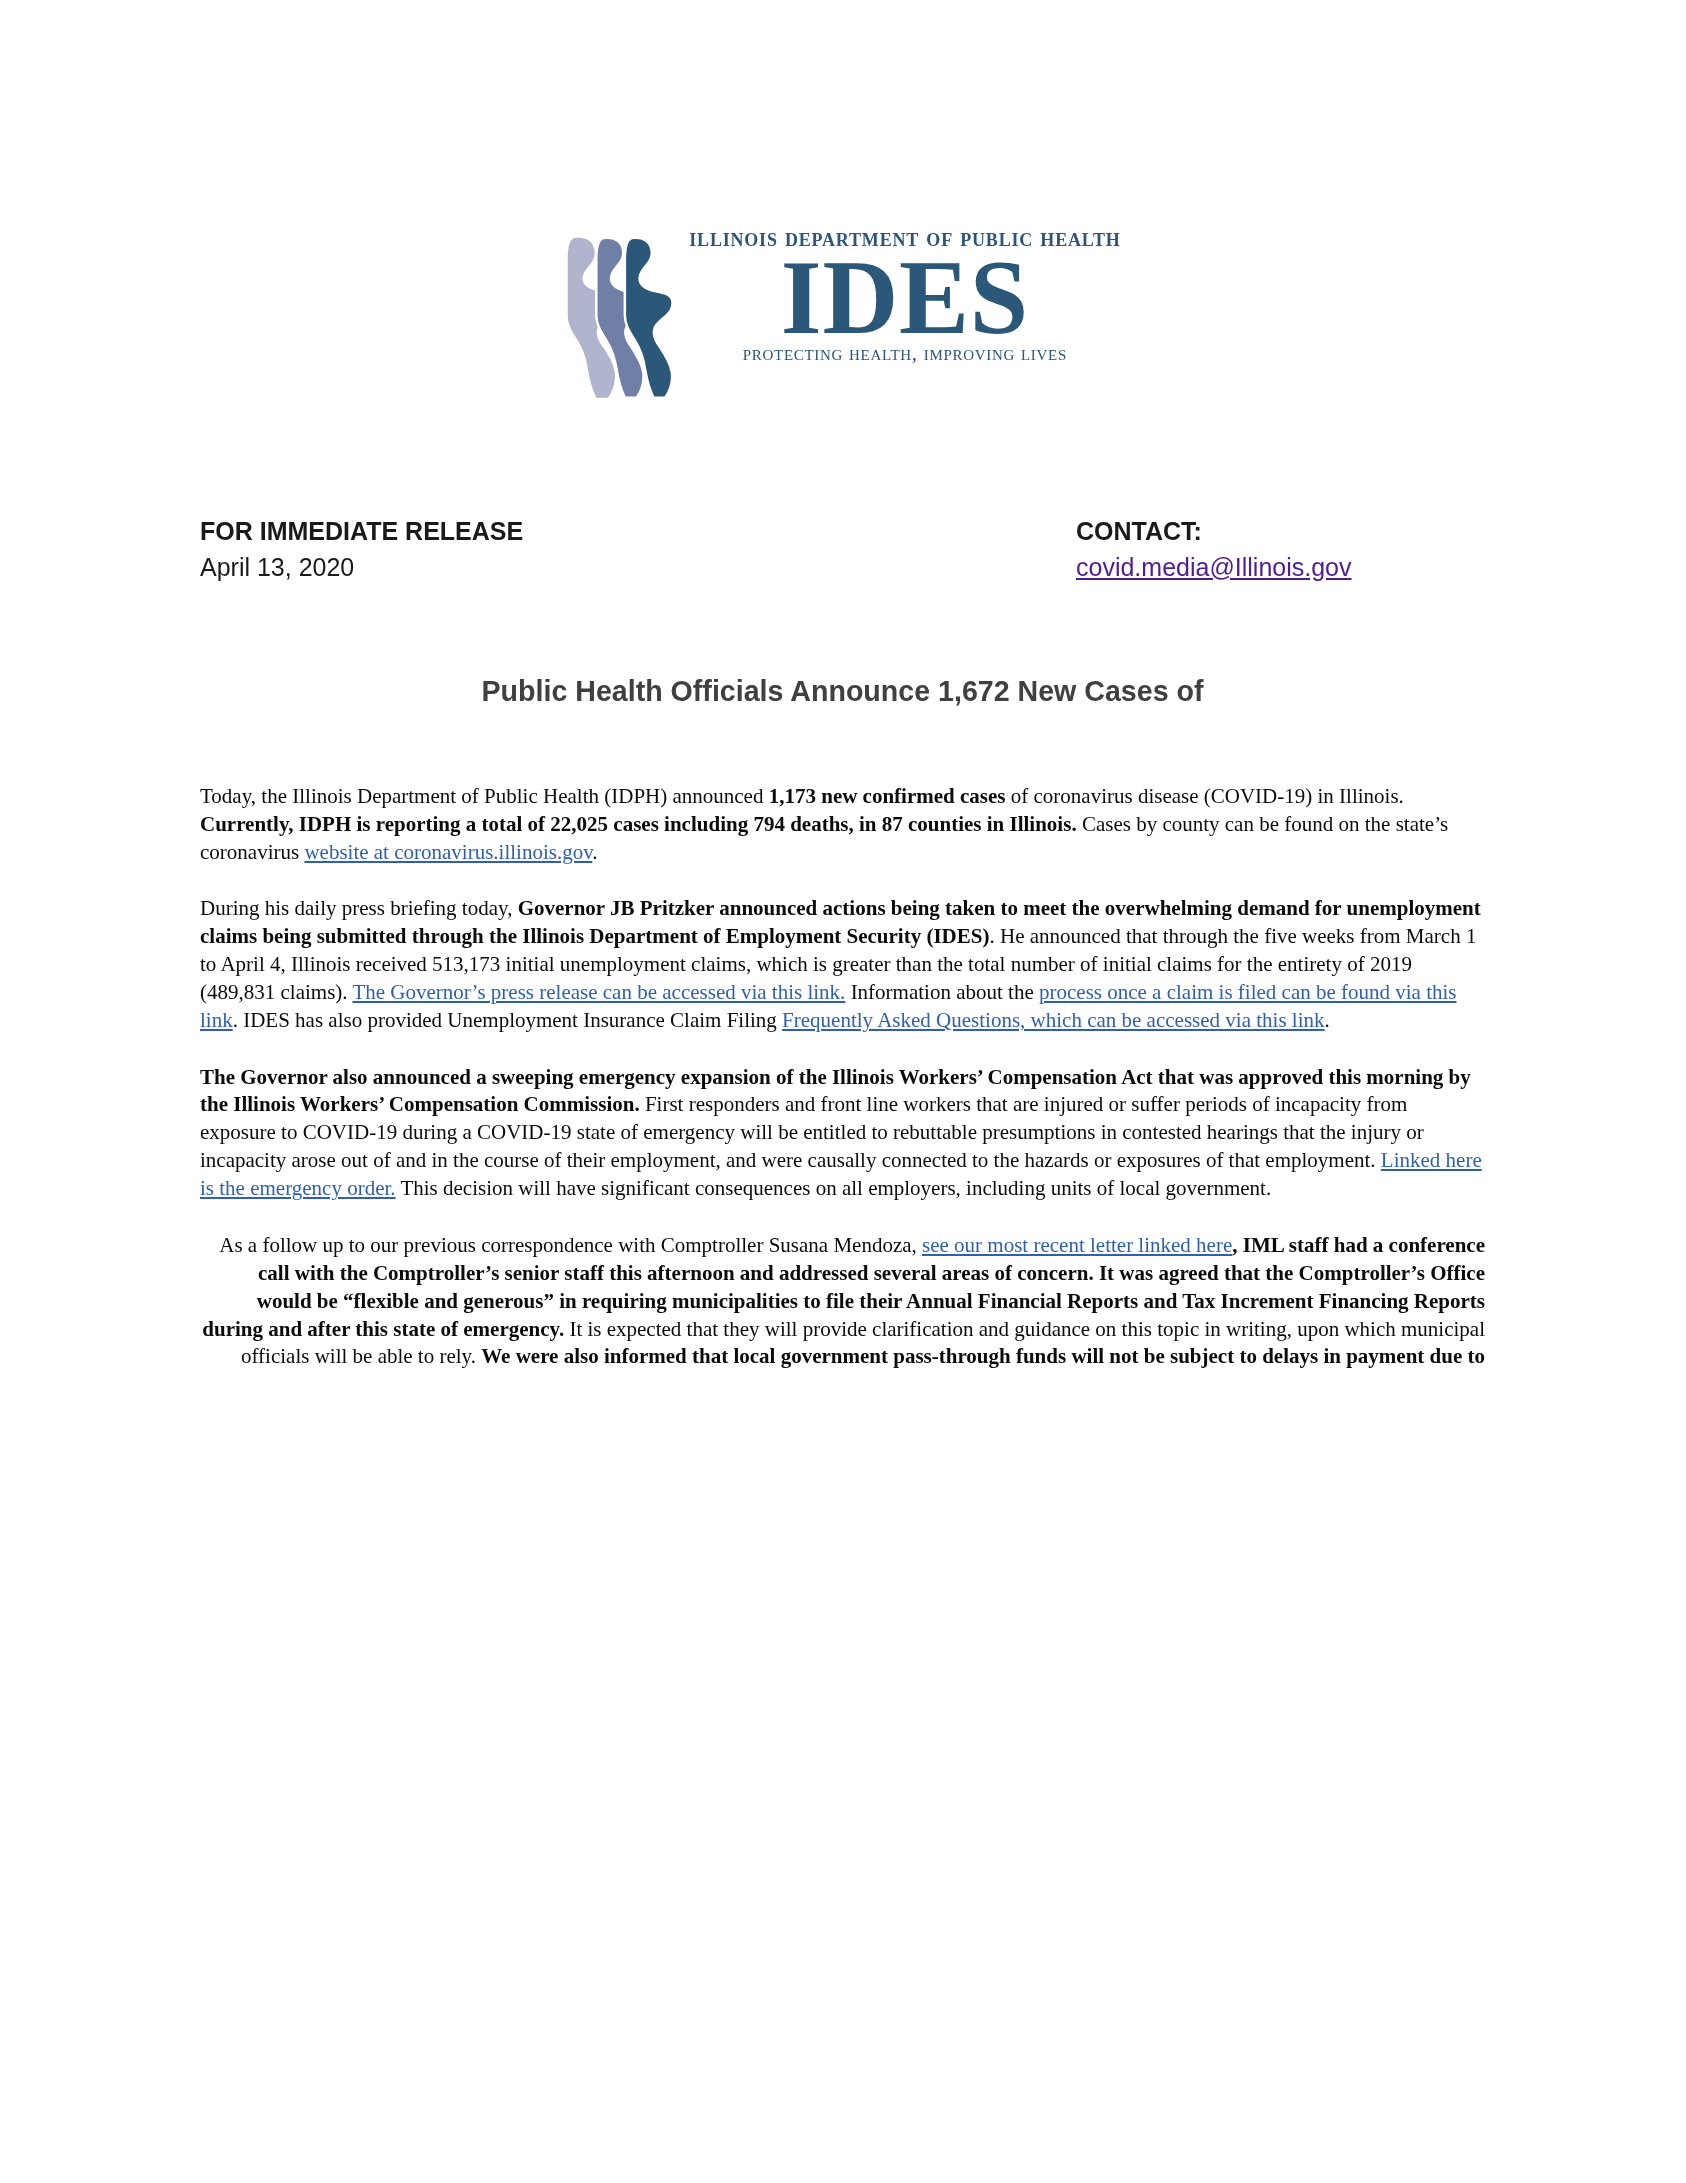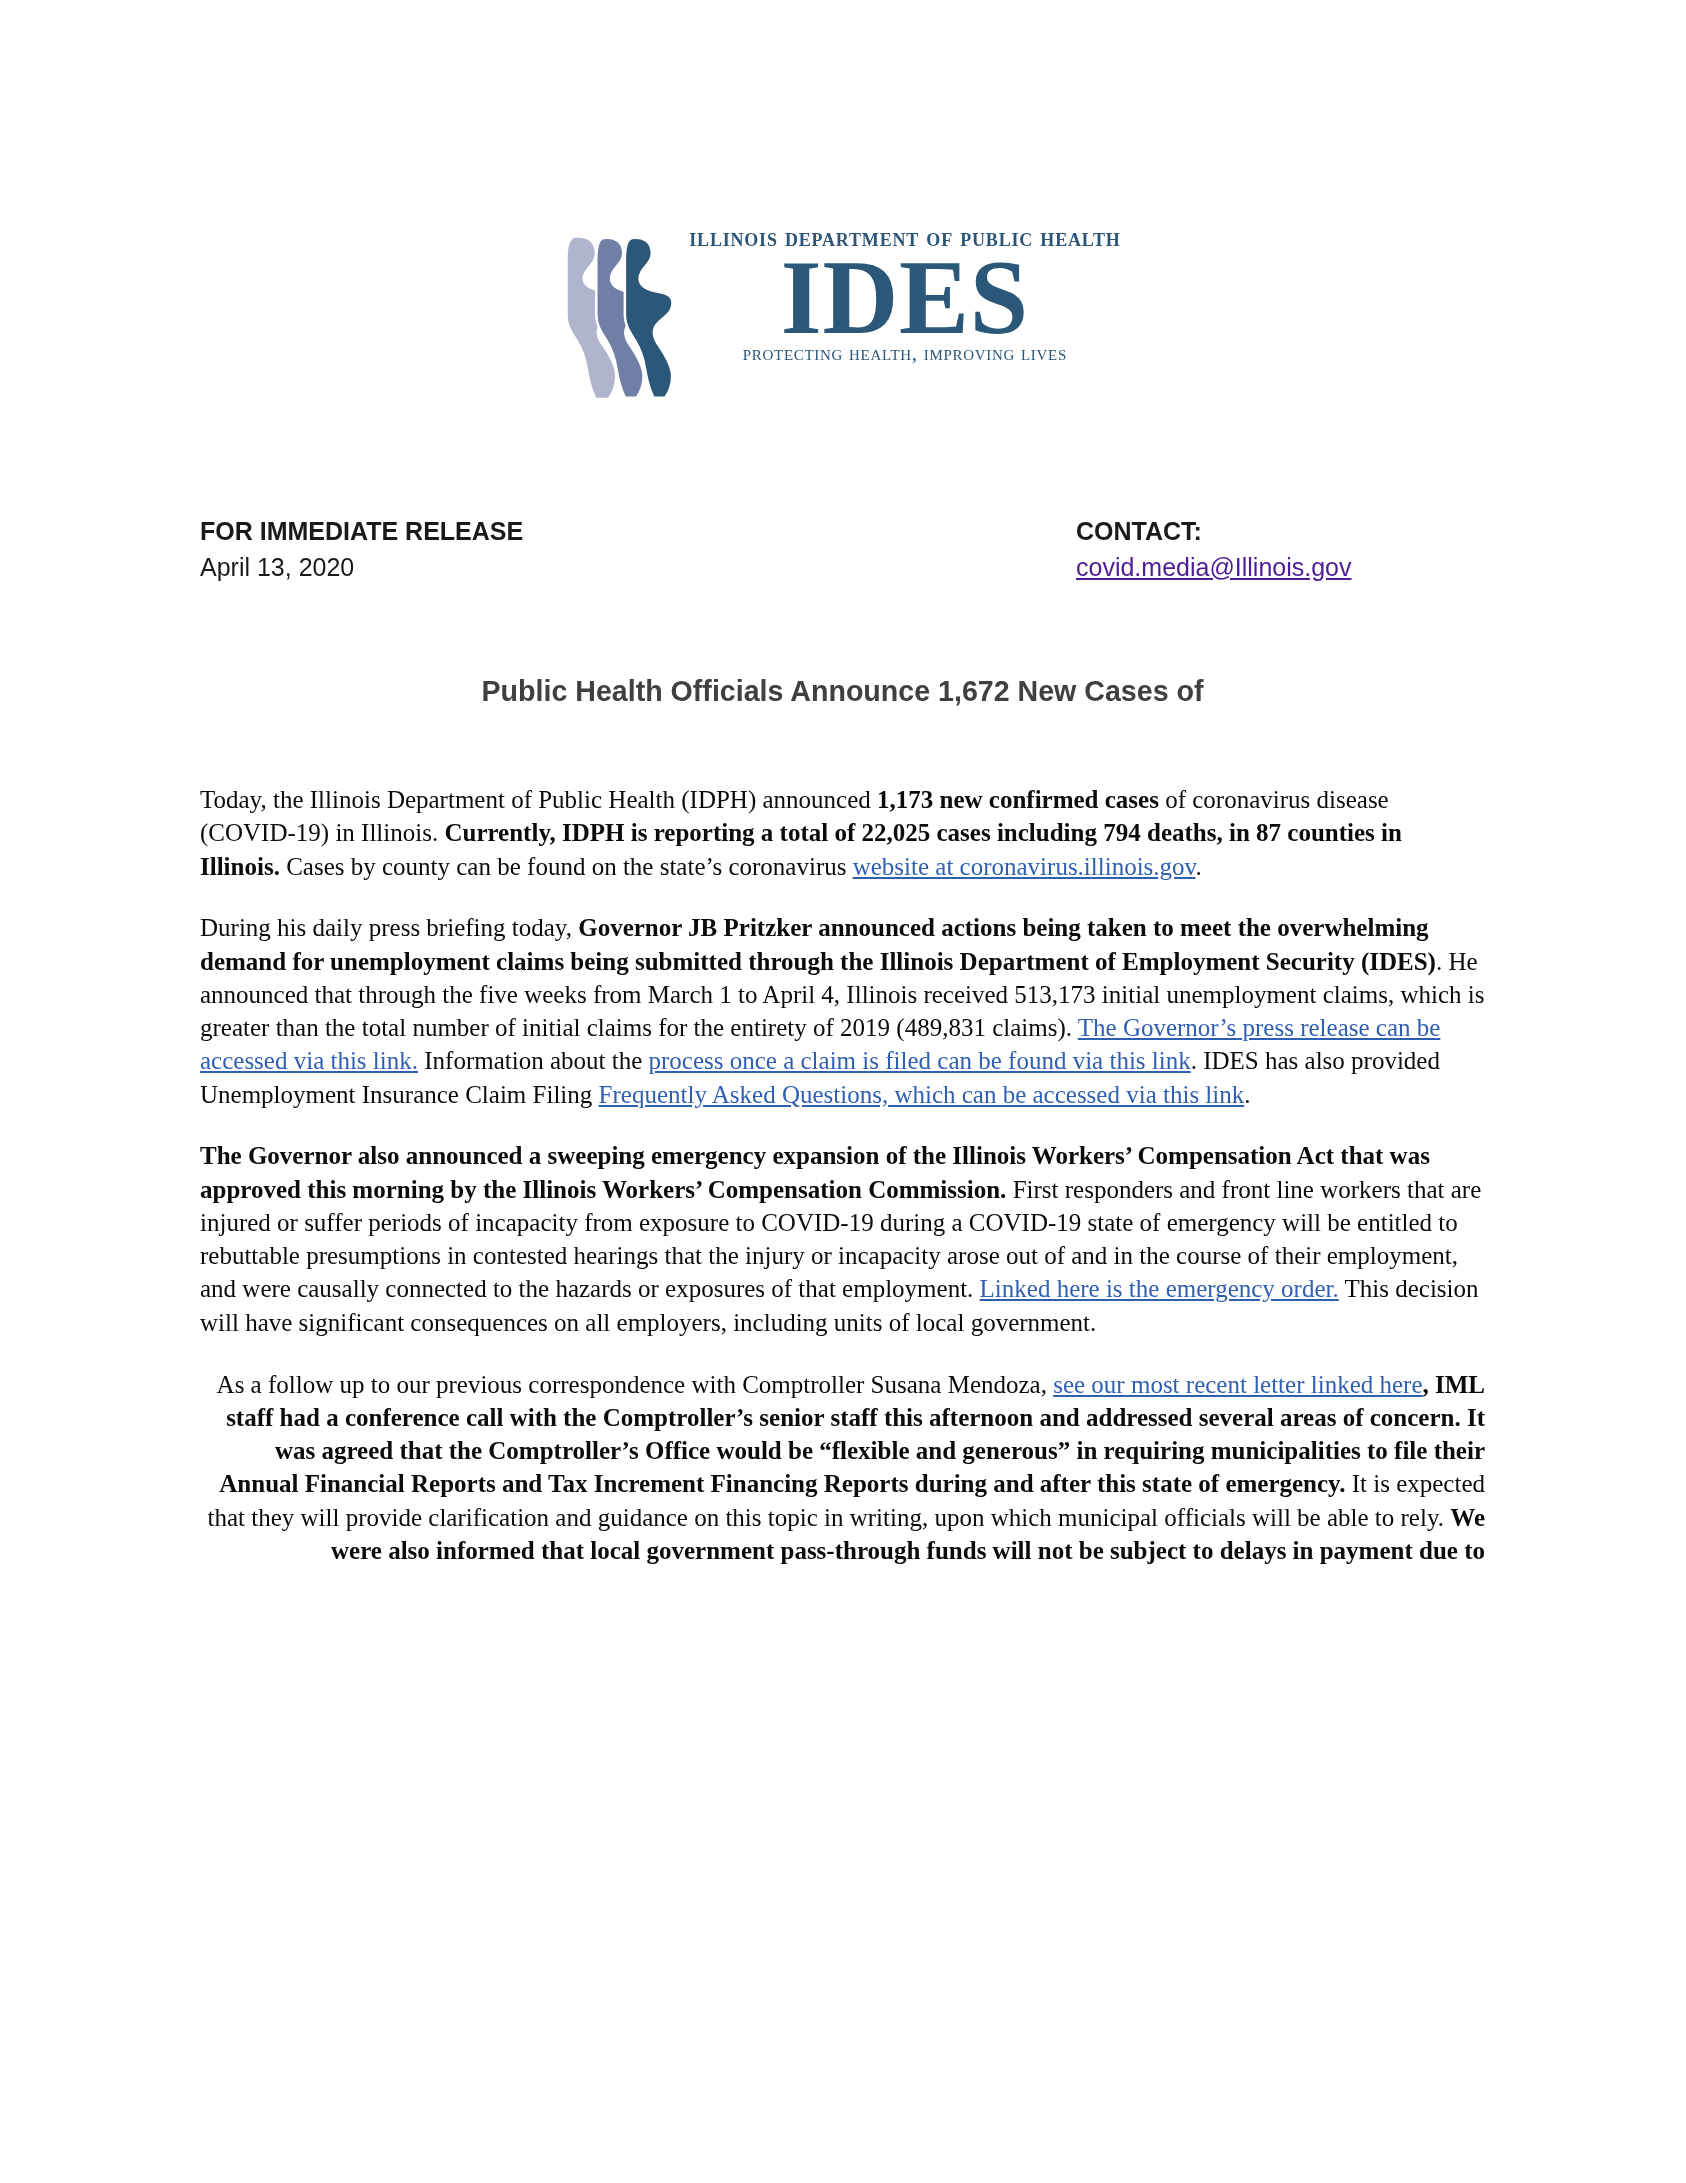--- a/index.html
+++ b/index.html
@@ -141,21 +141,21 @@
     color: #404040;
   }
 
   
   .body-copy {
     position: absolute;
     left: 200px;
     top: 783px;
     width: 1285px;
     font-family: "Liberation Serif", serif;
-    font-size: 25px;
+    font-size: 21px;
     line-height: 1.33;
     color: #0b0b0b;
     text-align: left;
   }
   .body-copy p {
     margin: 0 0 28.6px 0;
   }
   .body-copy p:last-child { margin-bottom: 0; text-align: right; }
   .b { font-weight: 700; }
   .body-copy a {

